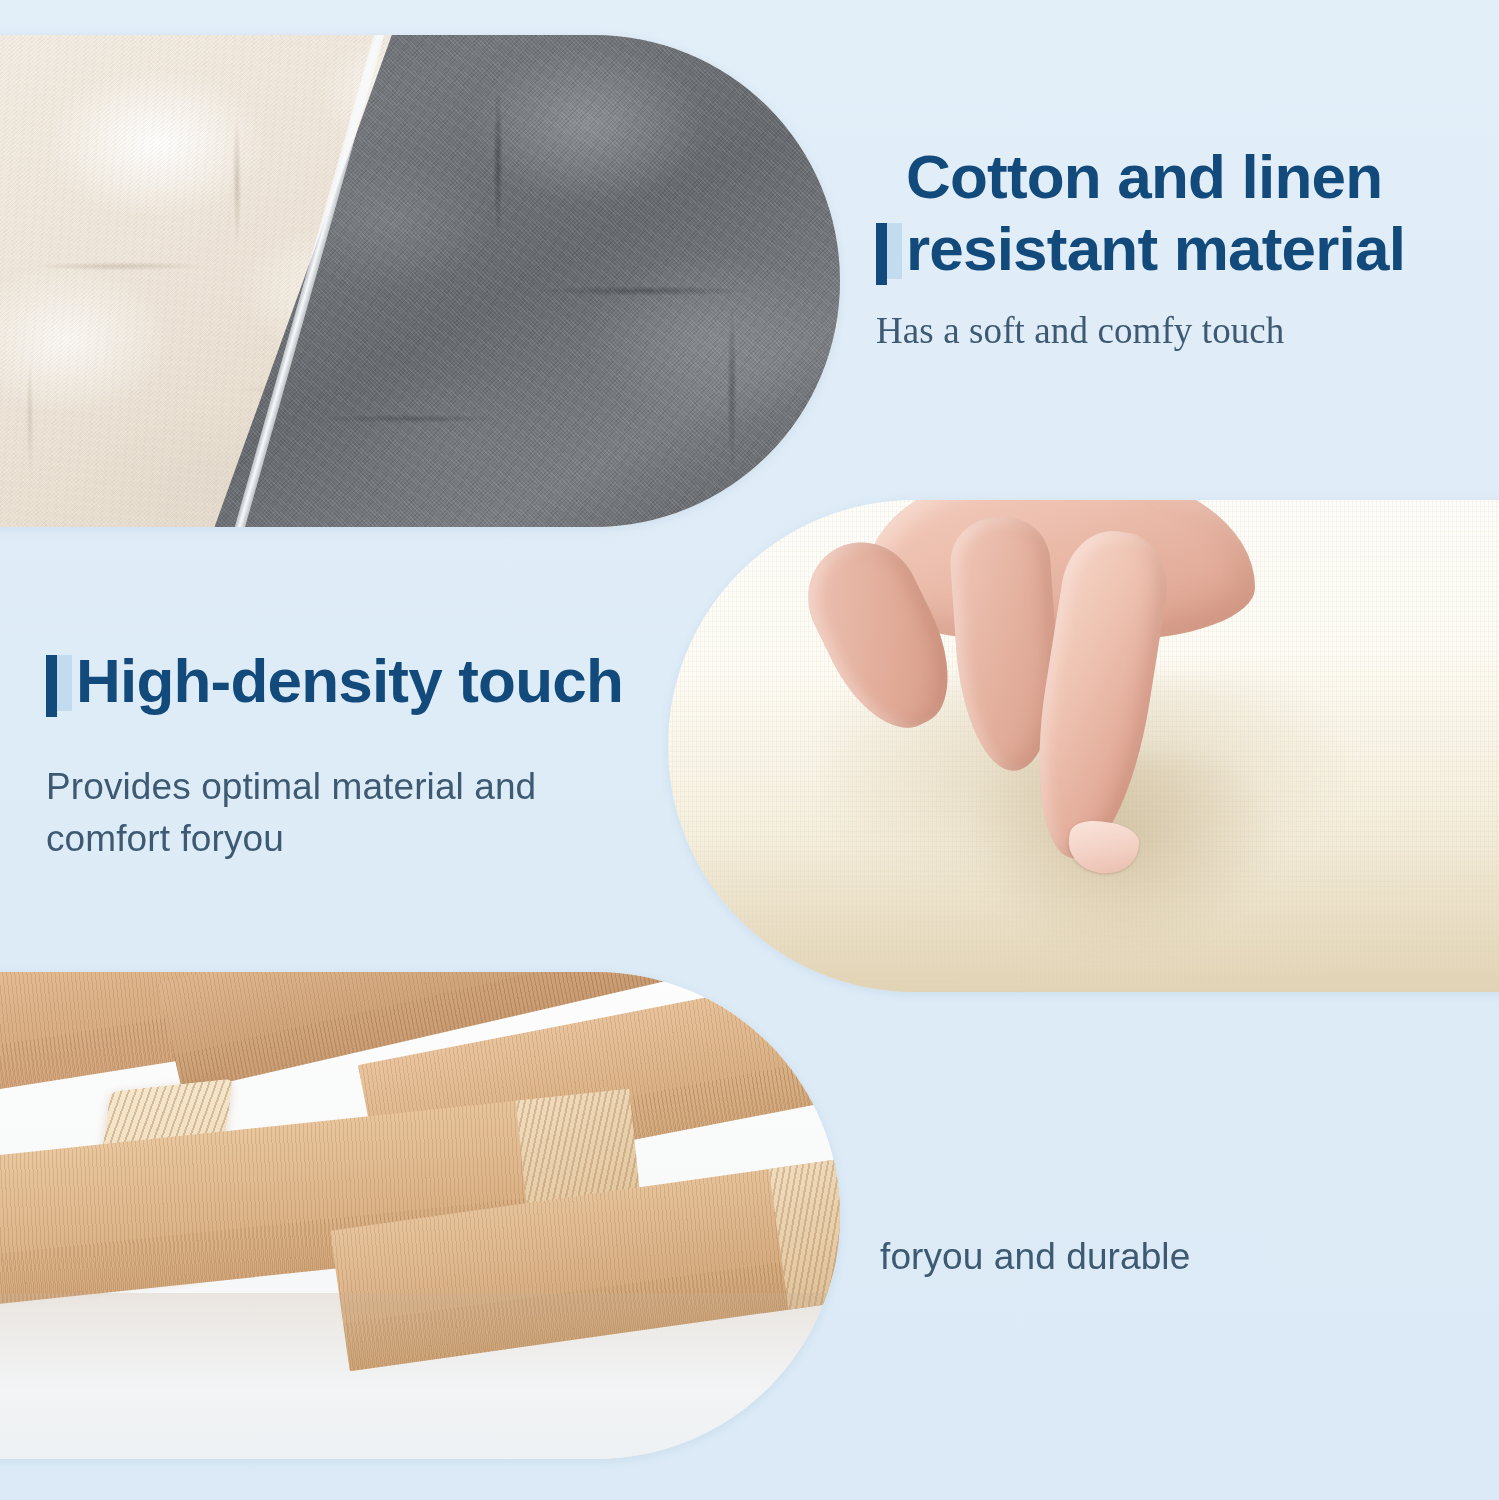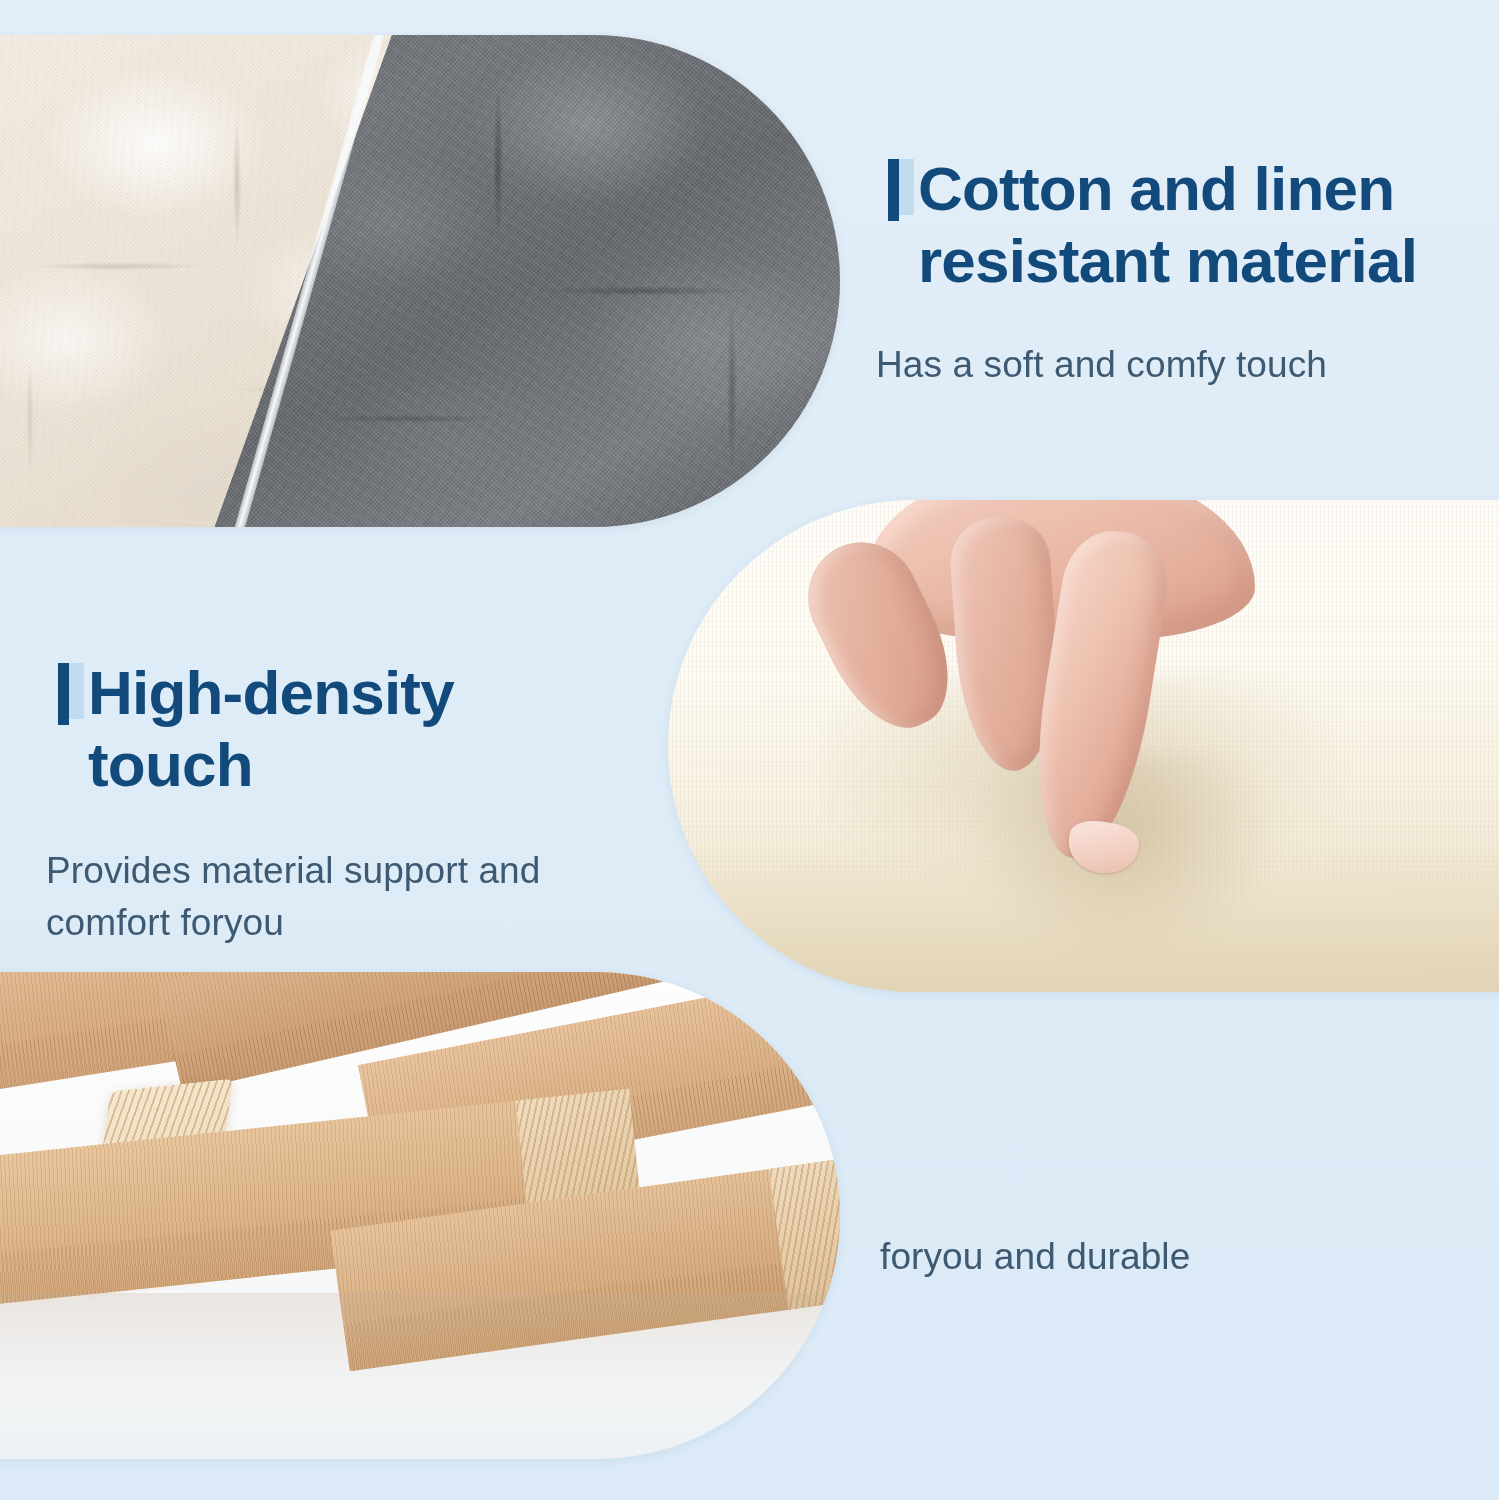--- a/index.html
+++ b/index.html
@@ -329,22 +329,22 @@
     height: 34%;
     background: linear-gradient(180deg, rgba(196,174,150,0.26) 0%, rgba(255,255,255,0) 58%);
   }
 
   
   .feature-text {
     position: absolute;
   }
   .feature-heading {
     display: flex;
-    align-items: flex-start;
-    margin: 12px;
+    align-items: flex-end;
+    margin: 0;
     color: #134a7c;
     font-weight: bold;
     font-size: 62px;
     line-height: 1.16;
     letter-spacing: -0.8px;
   }
   .accent-mark {
     position: relative;
     flex: 0 0 auto;
     width: 26px;
@@ -376,21 +376,22 @@
     line-height: 1.42;
     letter-spacing: 0.1px;
   }
 
   #text-cotton {
     left: 876px;
     top: 141px;
     width: 600px;
   }
   #text-cotton .feature-sub {
-    margin-top: 42px;
+    margin-top: 20px;
+    font-family: Liberation Serif, serif;
   }
 
   #text-foam {
     left: 46px;
     top: 645px;
     width: 600px;
   }
   #text-foam .feature-sub {
     margin-top: 44px;
   }
@@ -427,21 +428,21 @@
   </div>
 
   <div class="feature-text" id="text-foam">
     <h2 class="feature-heading">
       <span class="accent-mark">
         <span class="accent-plate"></span>
         <span class="accent-bar"></span>
       </span>
       <span>High-density touch</span>
     </h2>
-    <p class="feature-sub">Provides material support and comfort foryou</p>
+    <p class="feature-sub">Provides optimal material and comfort foryou</p>
   </div>
 
   <div class="panel" id="panel-foam">
     <div class="foam-base">
       <div class="foam-texture"></div>
       <div class="foam-dent"></div>
       <div class="foam-edge"></div>
     </div>
     <div class="hand-shadow"></div>
     <div class="hand">

